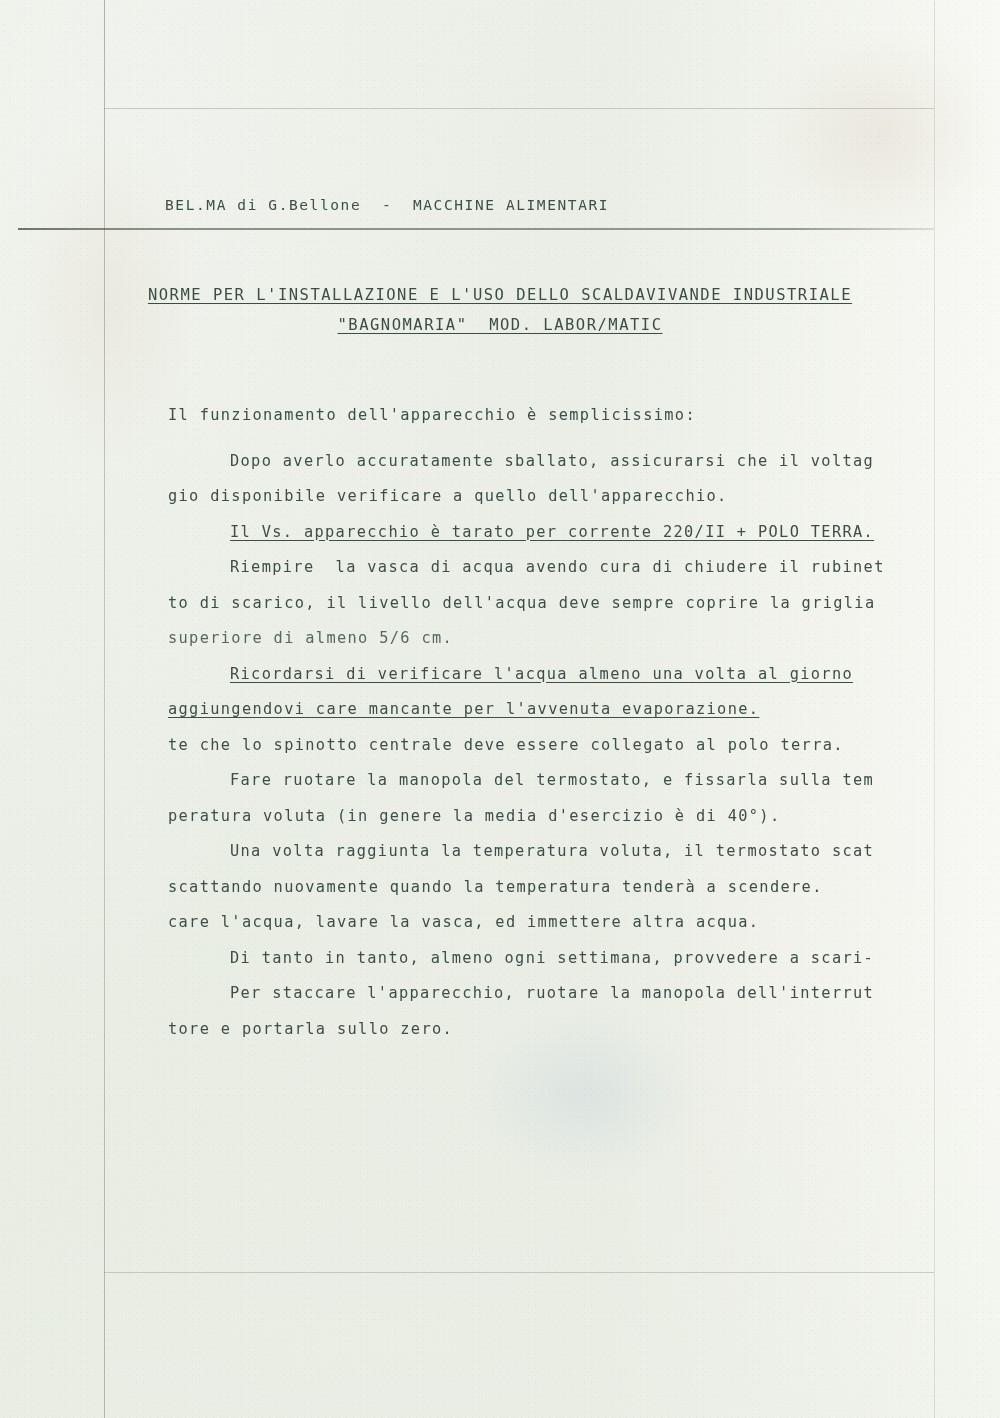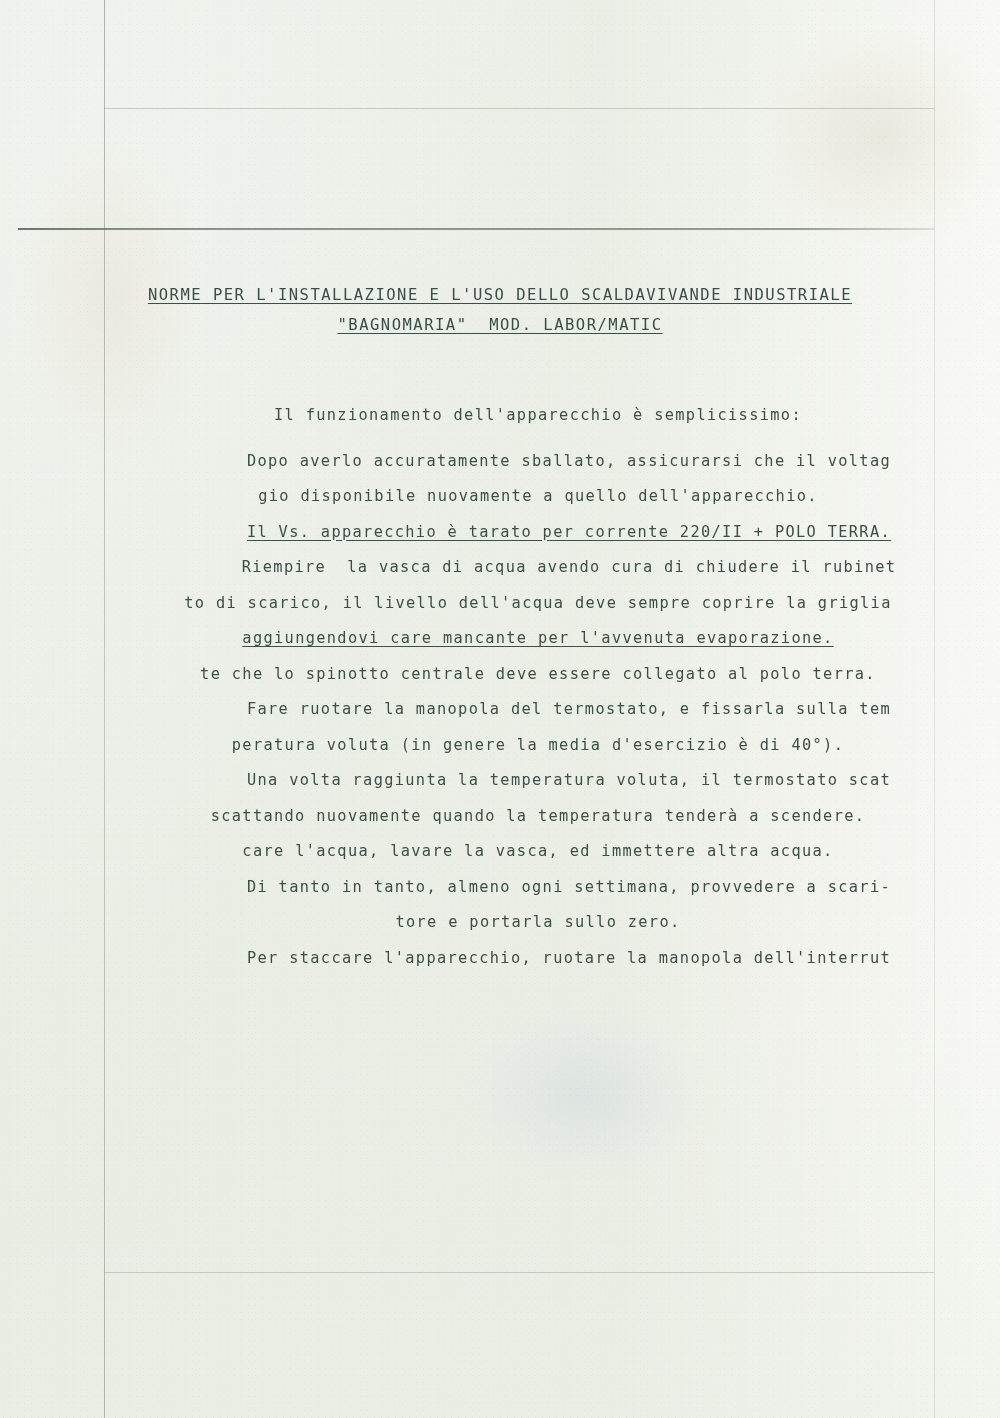--- a/index.html
+++ b/index.html
@@ -108,21 +108,20 @@
     top: 398px;
     width: 740px;
     color: #3c4f47;
     font-size: 15.3px;
     letter-spacing: 1.35px;
     line-height: 35.5px;
   }
   .body p {
     margin: 0;
     white-space: pre-wrap;
-    text-align: center;
   }
   .indent {
     display: inline-block;
     width: 62px;
   }
   .u {
     text-decoration: underline;
     text-underline-offset: 3px;
   }
   .faded {
@@ -153,53 +152,56 @@
   <div class="tint-c"></div>
   <div class="stain-1"></div>
   <div class="stain-2"></div>
   <div class="stain-3"></div>
 
   <div class="sheet-edge-left"></div>
   <div class="sheet-edge-right"></div>
   <div class="sheet-edge-top"></div>
   <div class="sheet-edge-bottom"></div>
 
+  <div class="letterhead">BEL.MA di G.Bellone  -  MACCHINE ALIMENTARI</div>
   <div class="header-rule"></div>
 
   <div class="title-block">
     <span class="line u">NORME PER L'INSTALLAZIONE E L'USO DELLO SCALDAVIVANDE INDUSTRIALE</span>
     <span class="line u">"BAGNOMARIA"  MOD. LABOR/MATIC</span>
   </div>
 
   <div class="body">
 
     <p><span>Il funzionamento dell'apparecchio è semplicissimo:</span></p>
 
     <div class="blank"></div>
 
     <p><span class="indent"></span><span>Dopo averlo accuratamente sballato, assicurarsi che il voltag</span></p>
-    <p><span>gio disponibile nuovamente a quello dell'apparecchio.</span></p>
+    <p><span>gio disponibile verificare a quello dell'apparecchio.</span></p>
 
     <p><span class="indent"></span><span class="u">Il Vs. apparecchio è tarato per corrente 220/II + POLO TERRA.</span></p>
 
     <p><span class="indent"></span><span>Riempire  la vasca di acqua avendo cura di chiudere il rubinet</span></p>
     <p><span>to di scarico, il livello dell'acqua deve sempre coprire la griglia</span></p>
-
+    <p><span class="faded">superiore di almeno 5/6 cm.</span></p>
+
+    <p><span class="indent"></span><span class="u">Ricordarsi di verificare l'acqua almeno una volta al giorno</span></p>
     <p><span class="u">aggiungendovi care mancante per l'avvenuta evaporazione.</span></p>
 
     <p><span>te che lo spinotto centrale deve essere collegato al polo terra.</span></p>
 
     <p><span class="indent"></span><span>Fare ruotare la manopola del termostato, e fissarla sulla tem</span></p>
     <p><span>peratura voluta (in genere la media d'esercizio è di 40°).</span></p>
 
     <p><span class="indent"></span><span>Una volta raggiunta la temperatura voluta, il termostato scat</span></p>
     <p><span>scattando nuovamente quando la temperatura tenderà a scendere.</span></p>
 
     <p><span>care l'acqua, lavare la vasca, ed immettere altra acqua.</span></p>
     <p><span class="indent"></span><span>Di tanto in tanto, almeno ogni settimana, provvedere a scari-</span></p>
 
+    <p><span class="indent"></span><span>Per staccare l'apparecchio, ruotare la manopola dell'interrut</span></p>
     <p><span>tore e portarla sullo zero.</span></p>
-    <p><span class="indent"></span><span>Per staccare l'apparecchio, ruotare la manopola dell'interrut</span></p>
 
   </div>
 
   <div class="speckle"></div>
 </div>
 
 </body></html>

